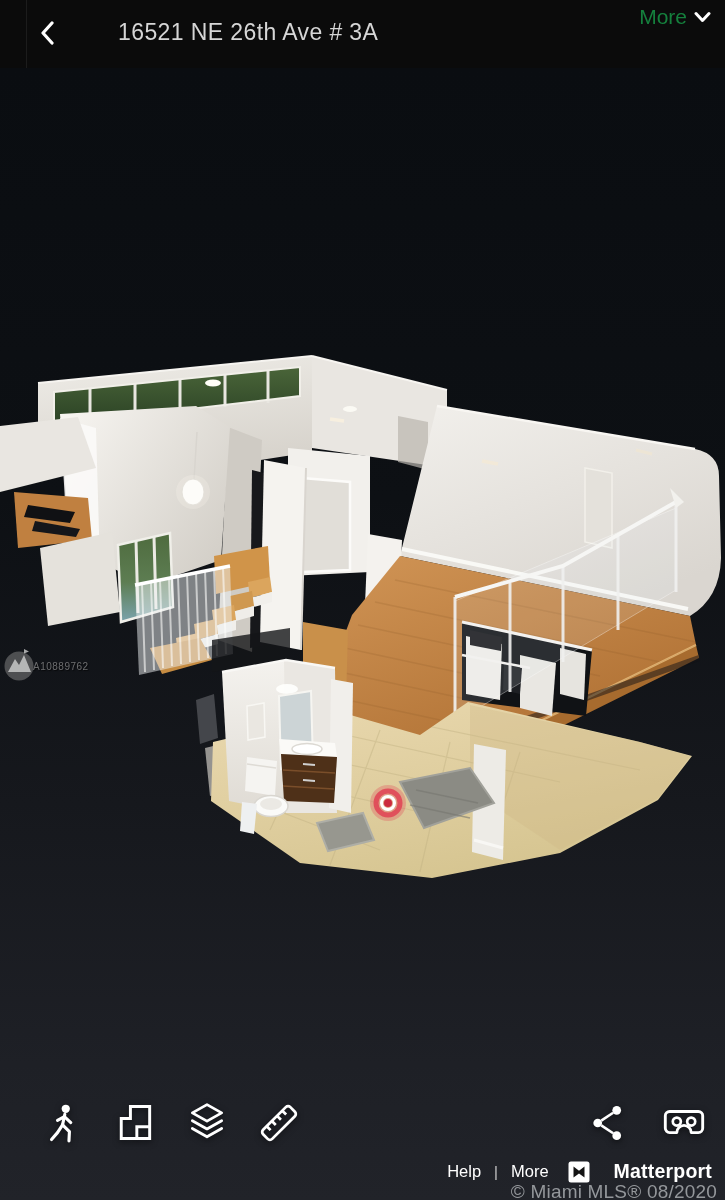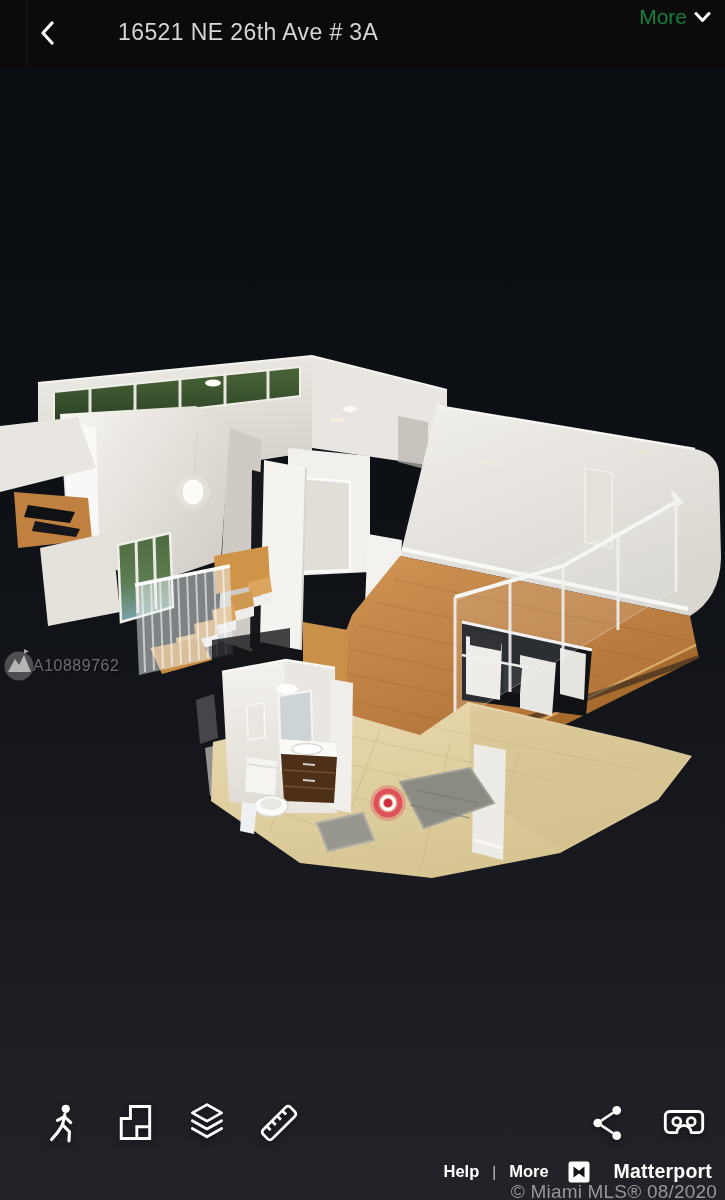--- a/index.html
+++ b/index.html
@@ -27,35 +27,35 @@
 
   
   .viewport{position:absolute;left:0;top:68px;width:725px;height:1132px;
     background:linear-gradient(180deg,var(--viewport-top) 0%,#0d1014 38%,#16181d 65%,
       #1e2026 88%,var(--viewport-bottom) 100%);}
   .scene-svg{position:absolute;left:0;top:-68px;width:725px;height:1200px;cursor:grab;}
 
   
   .watermark{position:absolute;left:3px;top:578px;display:flex;align-items:center;z-index:5;
     pointer-events:none;}
-  .wm-text{font-size:16px;letter-spacing:.5px;color:rgba(185,185,185,.55);
+  .wm-text{font-size:10px;letter-spacing:.5px;color:rgba(185,185,185,.55);
     margin-left:-4px;text-shadow:1px 1px 1px rgba(0,0,0,.65);}
 
   
   .toolbar-left{position:absolute;left:40px;top:1100px;display:flex;gap:26px;z-index:20;}
   .toolbar-right{position:absolute;right:18px;top:1100px;display:flex;gap:30px;z-index:20;}
   .tool-btn{width:46px;height:46px;background:none;border:none;cursor:pointer;
     display:flex;align-items:center;justify-content:center;
     filter:drop-shadow(0 2px 3px rgba(0,0,0,.55));}
   .tool-btn svg{display:block}
 
   
   .footer-links{position:absolute;right:13px;top:1160px;display:flex;align-items:center;
     gap:13px;z-index:20;}
-  .footer-link{color:#fff;font-weight:bold;font-size:16.5px;text-decoration:none;cursor:pointer;
+  .footer-link{color:#fff;font-weight:normal;font-size:16.5px;text-decoration:none;cursor:pointer;
     background:none;border:none;font-family:"Liberation Sans",sans-serif;}
   .footer-sep{color:#c9c9c9;font-size:15px;}
   .brand{display:flex;align-items:center;gap:24px;margin-left:6px;cursor:pointer;}
   .brand-name{color:#fff;font-weight:bold;font-size:19.5px;letter-spacing:.2px;}
   .copyright{position:absolute;right:8px;top:1181px;font-size:19px;
     color:var(--copyright-gray);z-index:20;letter-spacing:.2px;}
 </style>
 </head>
 <body>
 

